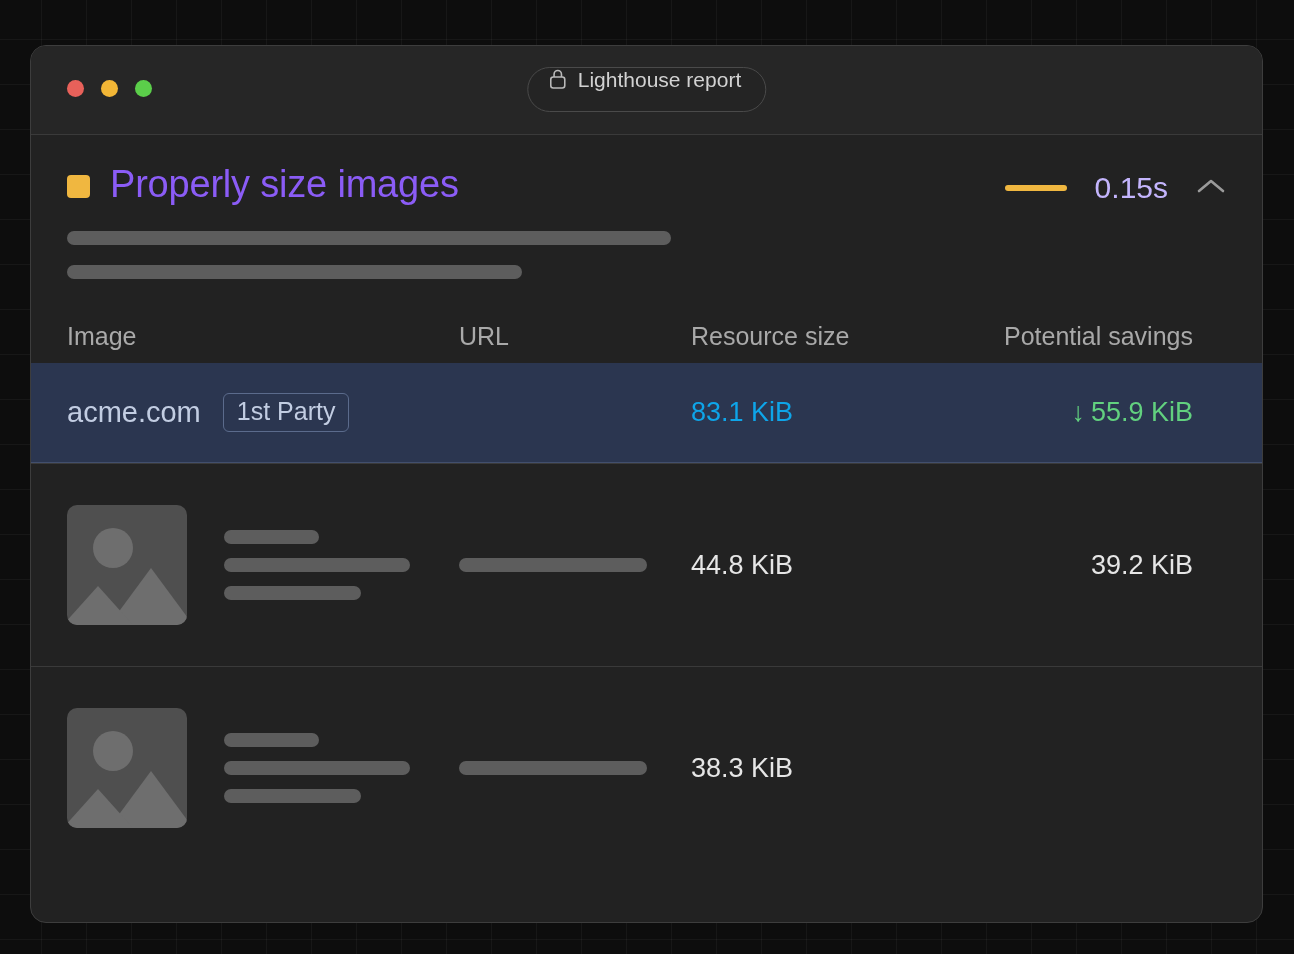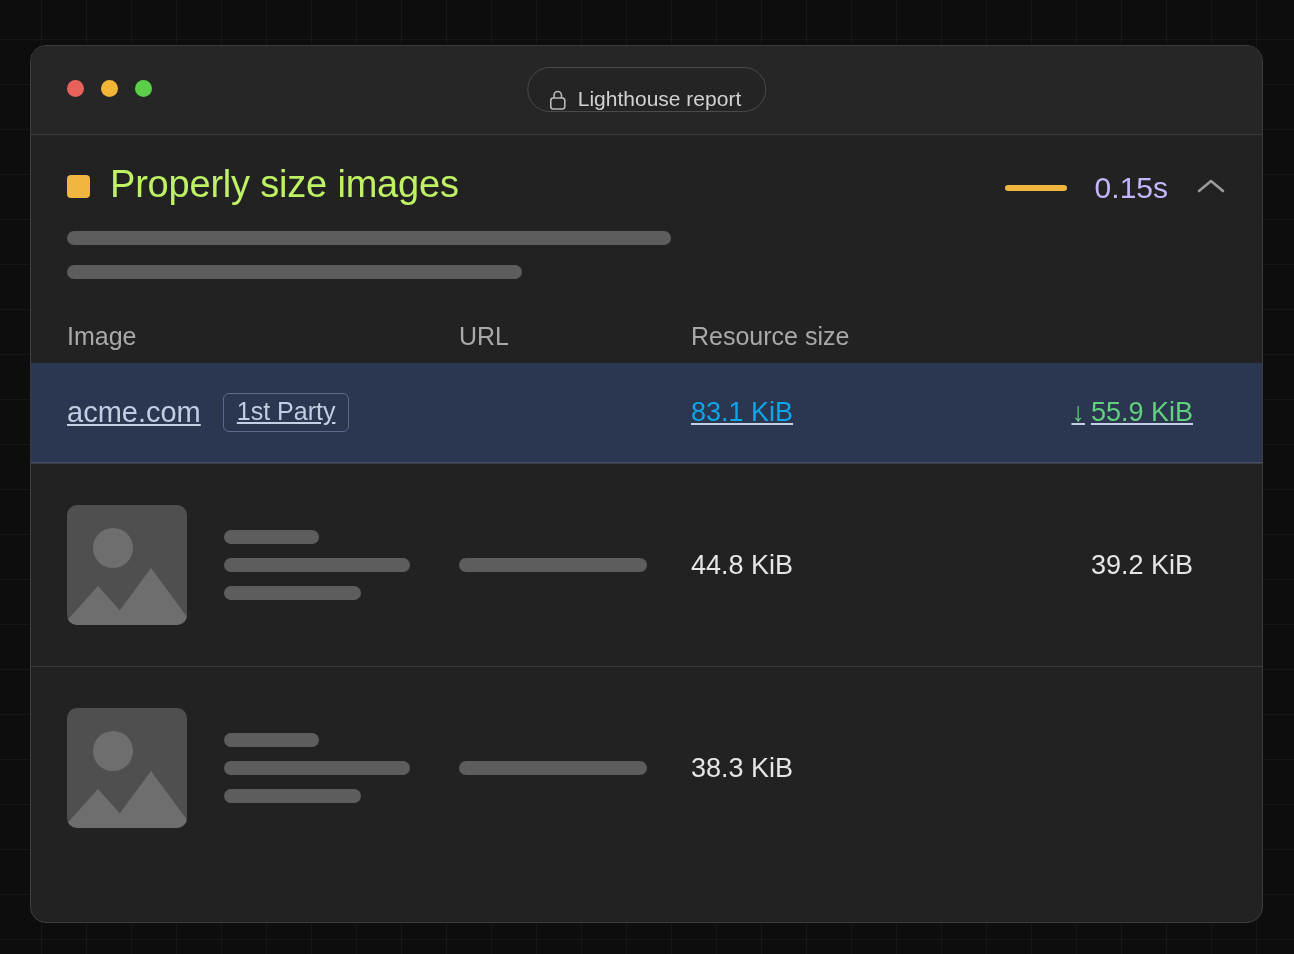--- a/index.html
+++ b/index.html
@@ -67,21 +67,21 @@
     position: absolute;
     left: 50%;
     transform: translateX(-50%);
     top: 21px;
     height: 45px;
     padding: 0 24px 0 20px;
     border: 1px solid #4a4a4a;
     border-radius: 24px;
     background: #242424;
     display: flex;
-    align-items: flex-end;
+    align-items: flex-start;
     gap: 11px;
     color: #d2d2d2;
     font-size: 21px;
     white-space: nowrap;
   }
   .lock-icon { display: flex; align-items: center; }
 
   
   .audit {
     flex: 1 1 auto;
@@ -104,21 +104,21 @@
   }
   .score-square {
     width: 23px;
     height: 23px;
     border-radius: 4px;
     background: #f0b740;
     flex: 0 0 auto;
     margin-top: 4px;
   }
   .audit-title {
-    color: #bef264;
+    color: #8b5cf6;
     font-size: 38px;
     font-weight: 400;
     letter-spacing: -0.2px;
     line-height: 1;
   }
 
   .audit-meta {
     display: flex;
     align-items: center;
     gap: 28px;
@@ -176,21 +176,21 @@
   }
 
   .row {
     display: flex;
     align-items: center;
     height: 100px;
     border-top: 1px solid #3a3a3a;
     color: #e6e6e6;
     font-size: 27px;
   }
-  .row.first-row { border-top: none; text-decoration: underline; }
+  .row.first-row { border-top: none; }
 
   .row-highlight {
     background: #2b3650;
     border-top: 1px solid #424f6d;
     border-bottom: 1px solid #424f6d;
     color: #c4cfe4;
   }
 
   .host-cell {
     display: flex;
@@ -312,20 +312,21 @@
       <div class="sk-bar sk-w1"></div>
       <div class="sk-bar sk-w2"></div>
     </div>
 
     <div class="table">
 
       <div class="thead">
         <div class="col-image">Image</div>
         <div class="col-url">URL</div>
         <div class="col-size">Resource size</div>
+        <div class="col-savings">Potential savings</div>
       </div>
 
       <div class="row row-highlight first-row">
         <div class="col-image">
           <div class="host-cell">
             <span class="host-name">acme.com</span>
             <span class="party-badge">1st Party</span>
           </div>
         </div>
         <div class="col-url"></div>

